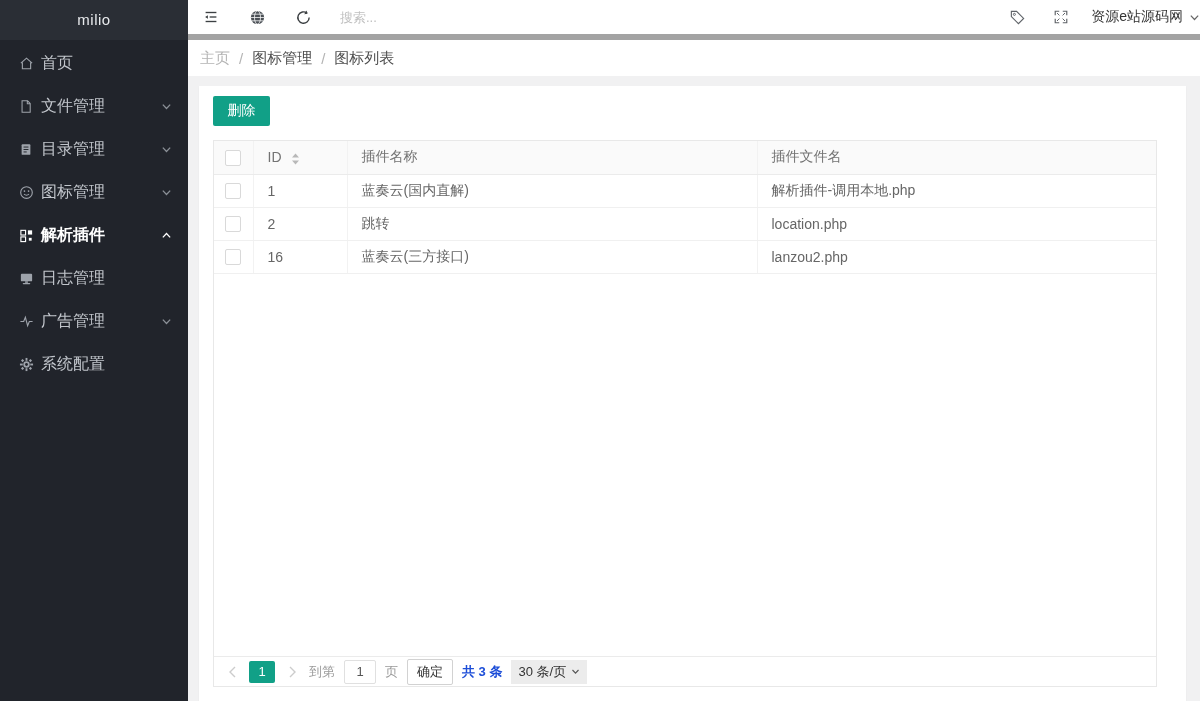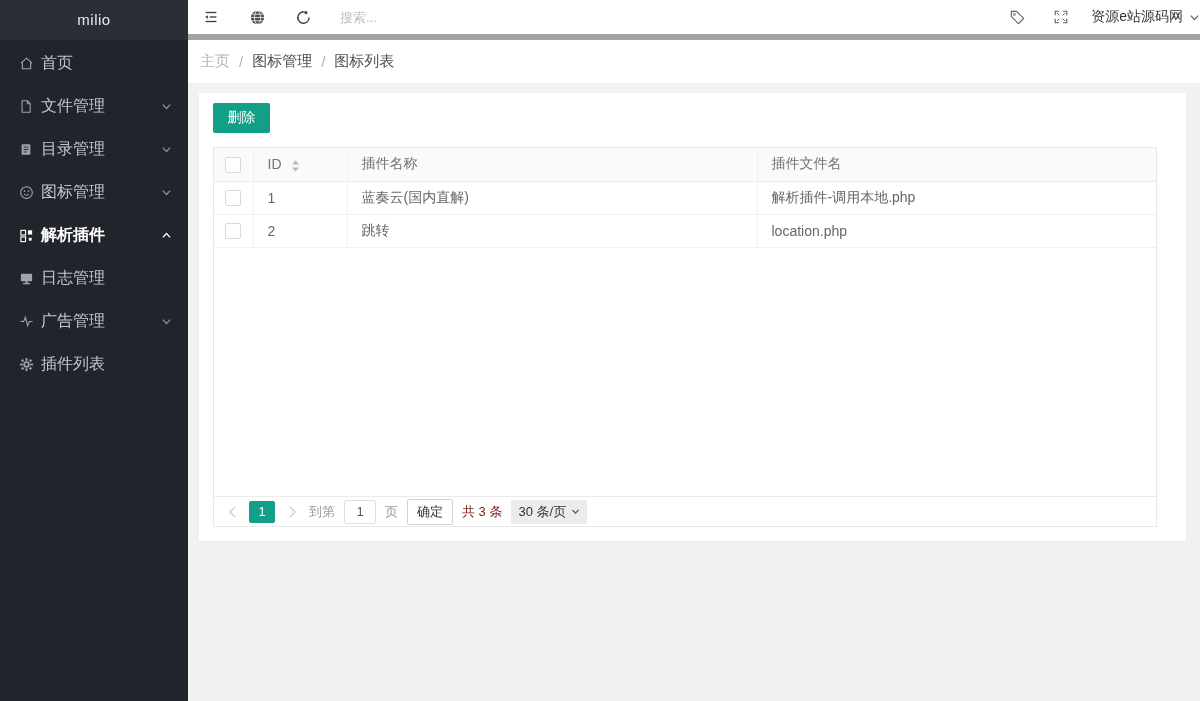--- a/index.html
+++ b/index.html
@@ -33,42 +33,42 @@
   .topbar-right .tb-icon { width:44px; }
   .user-menu { display:flex; align-items:center; gap:6px; margin-left:8px; cursor:pointer; color:#333; font-size:14px; }
 
   .breadcrumb { height:43px; background:#fff; display:flex; align-items:center; padding-left:12px; font-size:15px; }
   .bc-muted { color:#b4b4b4; cursor:pointer; }
   .bc-sep { color:#b4b4b4; margin:0 9px; }
   .bc-item { color:#4d4d4d; }
 
   
   .content { flex:1; background:#f1f1f2; padding:10px 14px 0 11px; }
-  .card { background:#fff; height:448px; padding:10px 29px 14px 14px; box-shadow:0 1px 2px rgba(0,0,0,.04); display:flex; flex-direction:column; }
+  .card { background:#fff; height:615px; padding:10px 29px 14px 14px; box-shadow:0 1px 2px rgba(0,0,0,.04); display:flex; flex-direction:column; }
   .btn-delete { width:57px; height:30px; background:#11a087; color:#fff; border:none; border-radius:2px; font-size:14px; cursor:pointer; font-family:inherit; }
   .table-box { margin-top:14px; flex:1; border:1px solid #e8e8e8; display:flex; flex-direction:column; min-height:0; }
   table { border-collapse:collapse; width:100%; table-layout:fixed; }
   th, td { height:33px; padding:0 0 0 14px; text-align:left; font-weight:normal; font-size:14px; border-bottom:1px solid #f0f0f0; border-right:1px solid #f2f2f2; overflow:hidden; white-space:nowrap; }
   th:last-child, td:last-child { border-right:none; }
   thead th { background:#fafafa; color:#737373; border-bottom:1px solid #ebebeb; }
   tbody td { color:#666; background:#fff; }
   .col-check { width:39px; padding-left:11px; }
   .col-id { width:94px; }
   .col-name { width:410px; }
   input[type="checkbox"] { appearance:none; -webkit-appearance:none; width:16px; height:16px; border:1px solid #d9d9d9; border-radius:2px; background:#fff; cursor:pointer; vertical-align:middle; }
   .th-sort { display:inline-flex; flex-direction:column; margin-left:6px; vertical-align:middle; }
   .table-spacer { flex:1; background:#fff; }
 
   .pager { height:30px; border-top:1px solid #ebebeb; display:flex; align-items:center; padding-left:10px; gap:9px; font-size:13px; background:#fff; }
   .pg-arrow { width:16px; height:22px; display:flex; align-items:center; justify-content:center; cursor:pointer; }
   .pg-current { width:26px; height:22px; background:#11a087; color:#fff; border-radius:2px; display:flex; align-items:center; justify-content:center; font-size:13px; cursor:default; }
   .pg-text { color:#9b9b9b; }
   .pg-input { width:32px; height:24px; border:1px solid #e0e0e0; border-radius:2px; text-align:center; font-size:13px; color:#555; outline:none; font-family:inherit; }
   .pg-confirm { height:26px; padding:0 9px; background:#fff; border:1px solid #d2d2d2; border-radius:2px; font-size:13px; font-weight:normal; color:#333; cursor:pointer; font-family:inherit; }
-  .pg-total { color:#7f1d1d; }
+  .pg-total { color:#1d4ed8;font-weight:bold; }
   .pg-size { height:24px; background:#ececec; border-radius:0; display:flex; align-items:center; padding:0 7px; gap:5px; color:#333; cursor:pointer; }
 </style>
 </head>
 <body>
 
 <div class="layout">
 
   <aside class="sidebar">
     <div class="logo">milio</div>
     <nav class="nav">
@@ -173,21 +173,21 @@
                 <rect x="1" y="7" width="3" height="2"></rect>
                 <rect x="12" y="7" width="3" height="2"></rect>
                 <rect x="2.6" y="2.6" width="2.4" height="2.4" transform="rotate(45 3.8 3.8)"></rect>
                 <rect x="11" y="2.6" width="2.4" height="2.4" transform="rotate(45 12.2 3.8)"></rect>
                 <rect x="2.6" y="11" width="2.4" height="2.4" transform="rotate(45 3.8 12.2)"></rect>
                 <rect x="11" y="11" width="2.4" height="2.4" transform="rotate(45 12.2 12.2)"></rect>
               </g>
               <circle cx="8" cy="8" r="1.5" fill="#21242b"></circle>
             </svg>
         </span>
-        <span class="mi-label">插件列表</span>
+        <span class="mi-label">系统配置</span>
       </div>
 
     </nav>
   </aside>
 
   <div class="main">
 
     <header class="topbar">
       <span class="tb-icon">
         <svg width="18" height="18" viewBox="0 0 20 20">
@@ -292,20 +292,26 @@
                   <td>解析插件-调用本地.php</td>
                 </tr>
 
                 <tr>
                   <td class="col-check"><input type="checkbox" style=""></td>
                   <td class="col-id">2</td>
                   <td class="col-name">跳转</td>
                   <td>location.php</td>
                 </tr>
 
+                <tr>
+                  <td class="col-check"><input type="checkbox" style=""></td>
+                  <td class="col-id">16</td>
+                  <td class="col-name">蓝奏云(三方接口)</td>
+                  <td>lanzou2.php</td>
+                </tr>
               </tbody>
           </table>
 
           <div class="table-spacer"></div>
 
           <div class="pager">
             <span class="pg-arrow">
               <svg width="9" height="12" viewBox="0 0 9 12">
                   <polyline points="7,1 2,6 7,11" fill="none" stroke="#cccccc" stroke-width="1.4"></polyline>
                 </svg>

